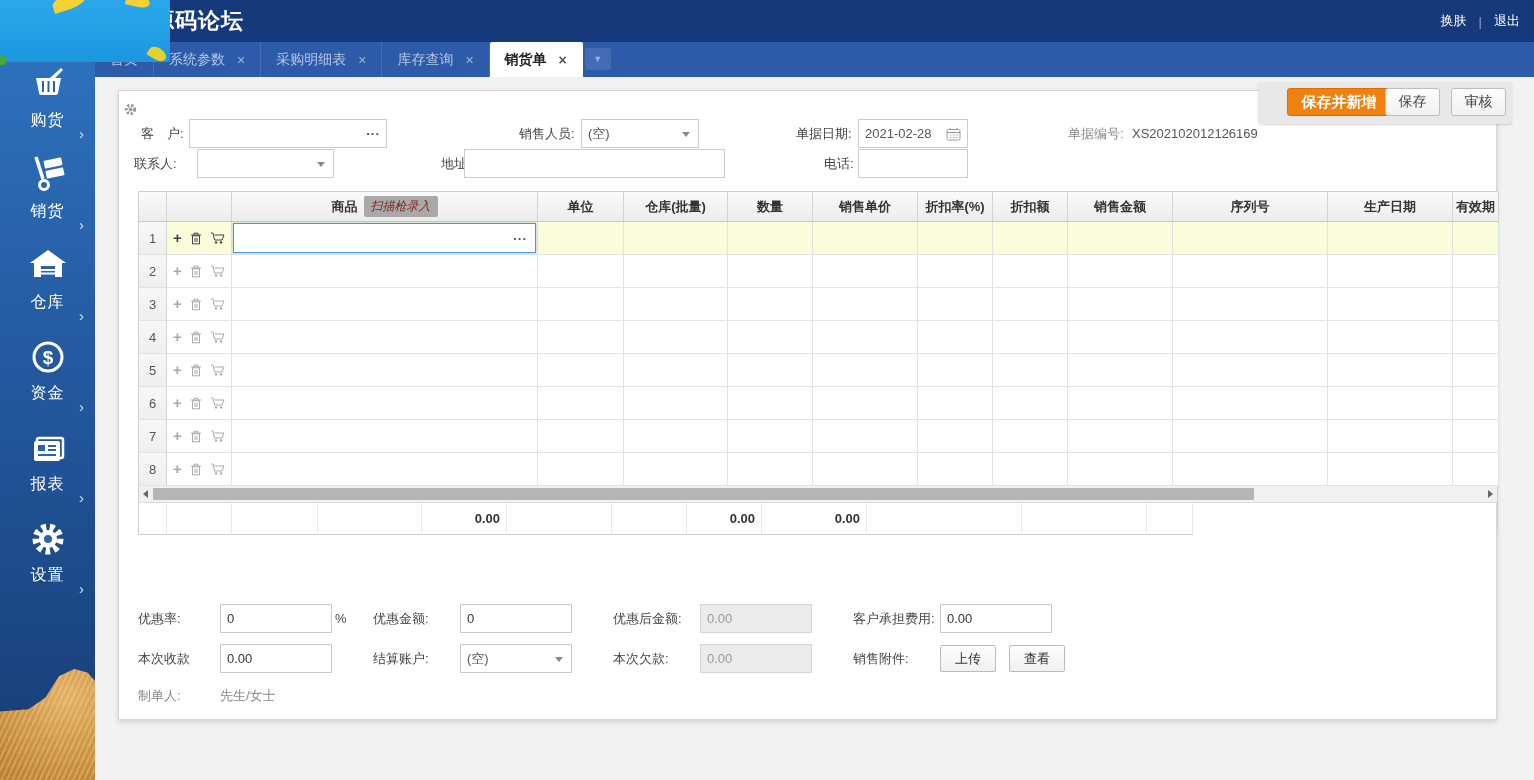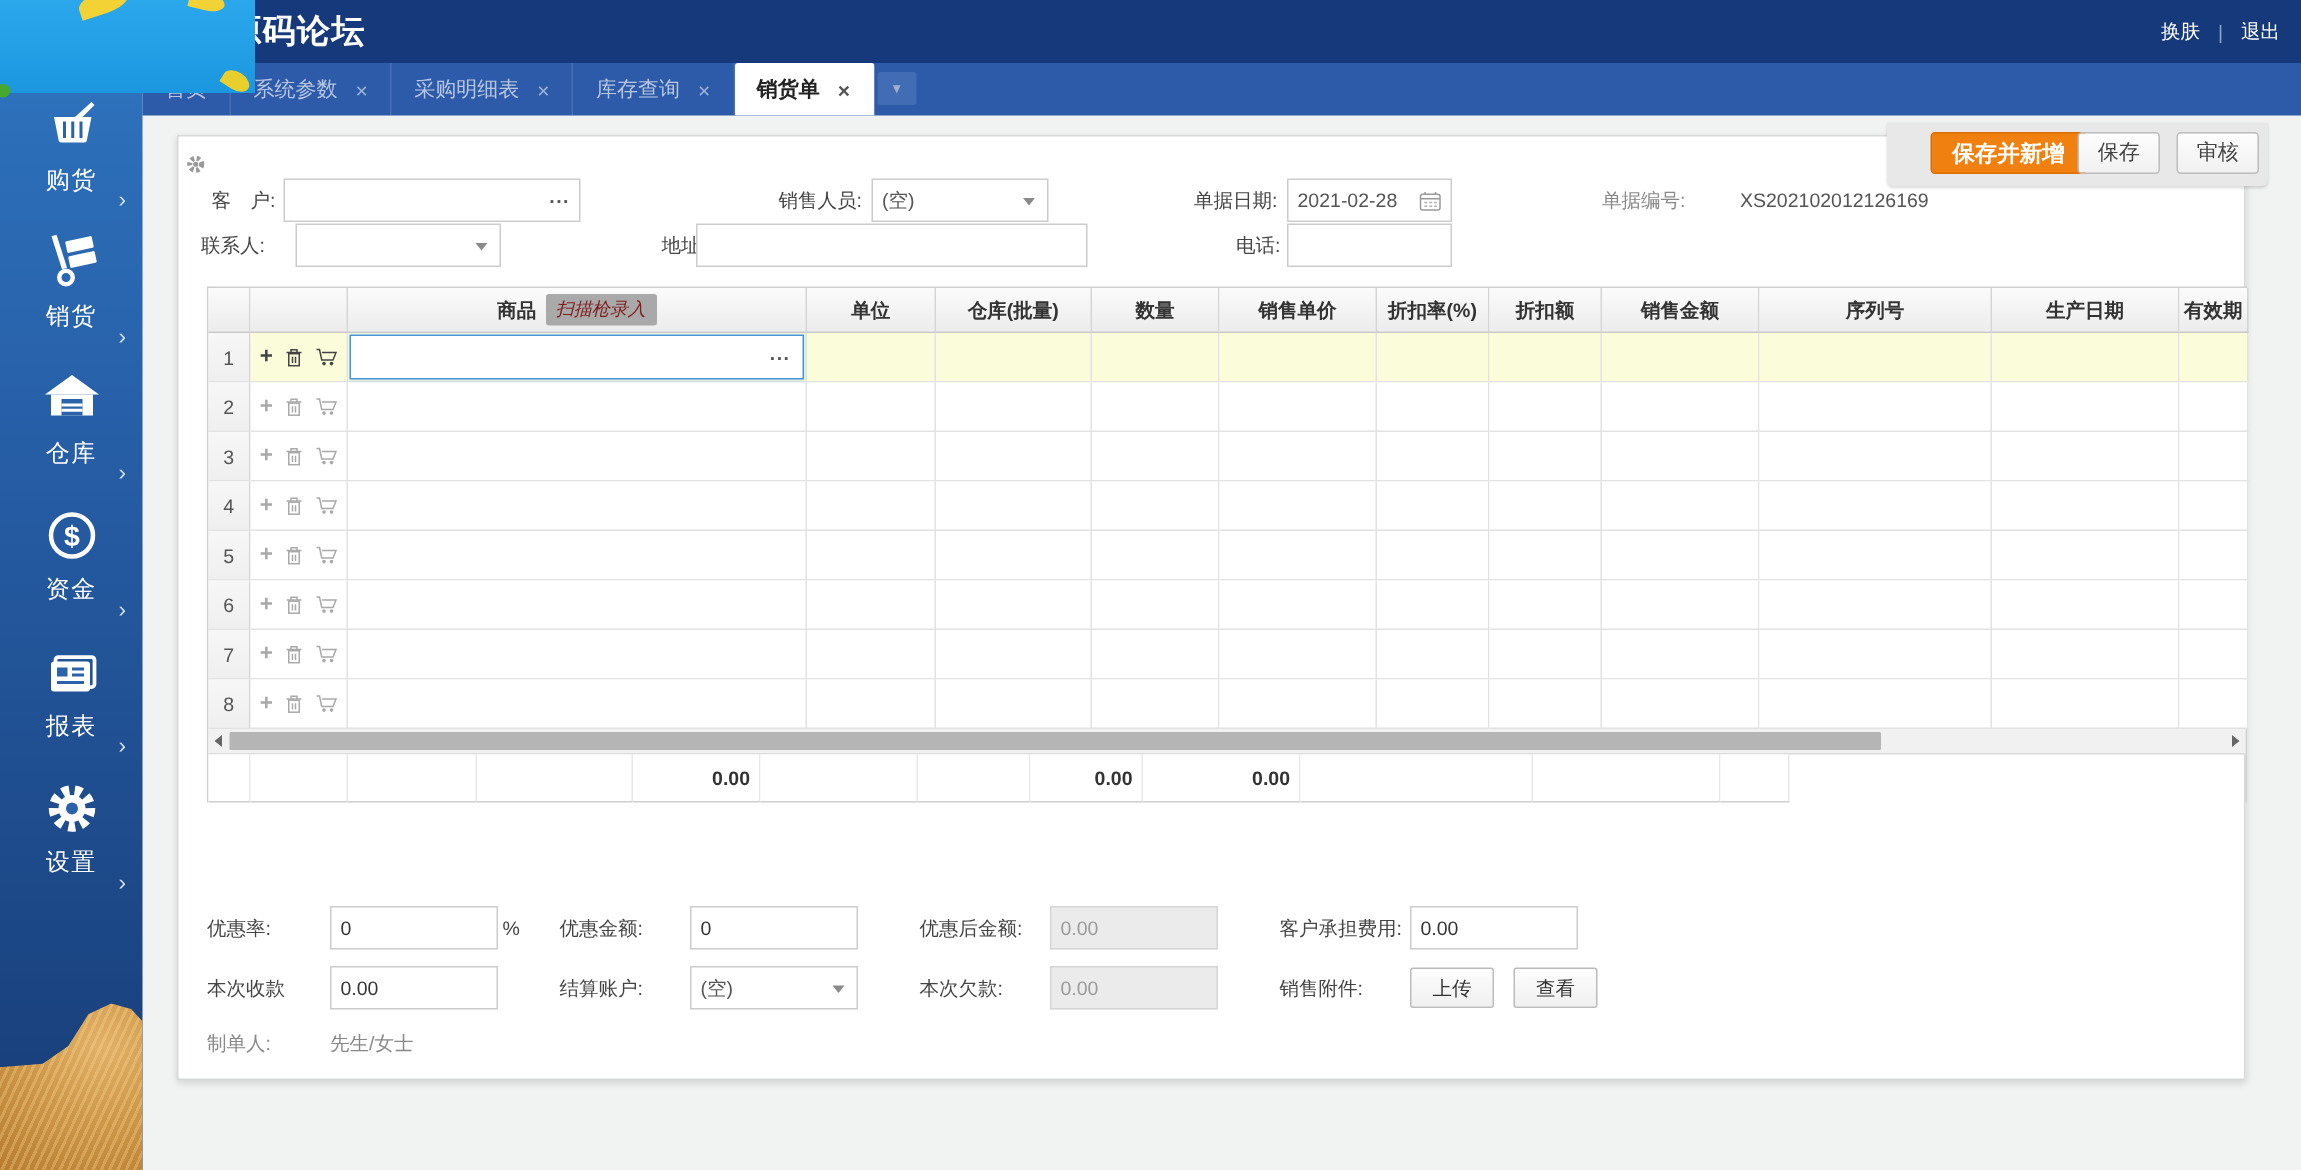--- a/index.html
+++ b/index.html
@@ -254,21 +254,21 @@
     <div class="flabel" style="left:677px;top:28px;">单据日期:</div>
     <div class="datebox" style="left:739px;top:28px;width:110px;">
       <span>2021-02-28</span>
       <svg width="15" height="14" viewBox="0 0 15 14">
           <rect x="1" y="2.5" width="13" height="10.5" rx="1.5" fill="none" stroke="#9a9a9a"></rect>
           <path d="M1 5.5 h13 M4 2.5 V1 M11 2.5 V1" stroke="#9a9a9a" fill="none"></path>
           <path d="M3.5 8 h2 M6.8 8 h2 M10 8 h2 M3.5 10.5 h2 M6.8 10.5 h2 M10 10.5 h2" stroke="#b5b5b5" fill="none"></path>
         </svg>
     </div>
     <div class="flabel gray" style="left:949px;top:28px;">单据编号:</div>
-    <div class="fvalue-text" style="left:1013px;top:28px;color:#555;margin-left:28px;">XS202102012126169</div>
+    <div class="fvalue-text" style="left:1013px;top:28px;color:#555;">XS202102012126169</div>
 
     <div class="flabel" style="left:15px;top:58px;">联系人:</div>
     <div class="selbox" style="left:78px;top:58px;width:137px;">
       <span></span>
       <span class="arr"></span>
     </div>
     <div class="flabel" style="left:322px;top:58px;">地址:</div>
     <div class="tbox" style="left:345px;top:58px;width:261px;">
       <input value="" style="">
     </div>

